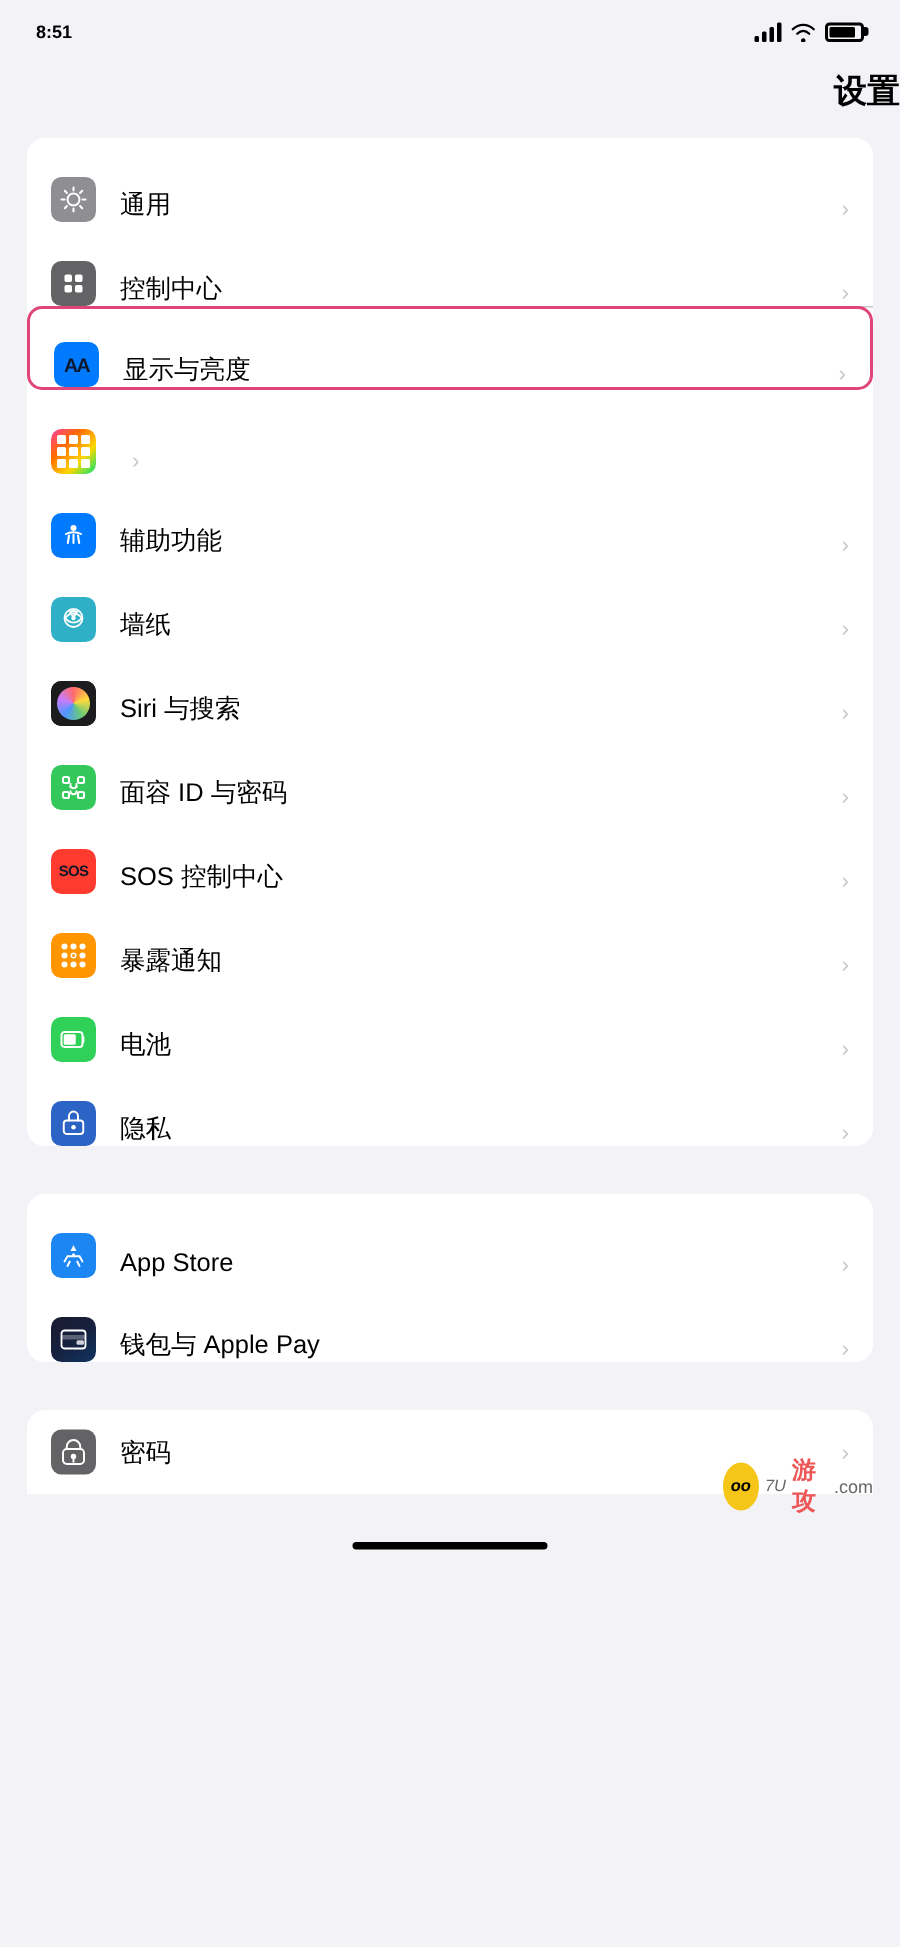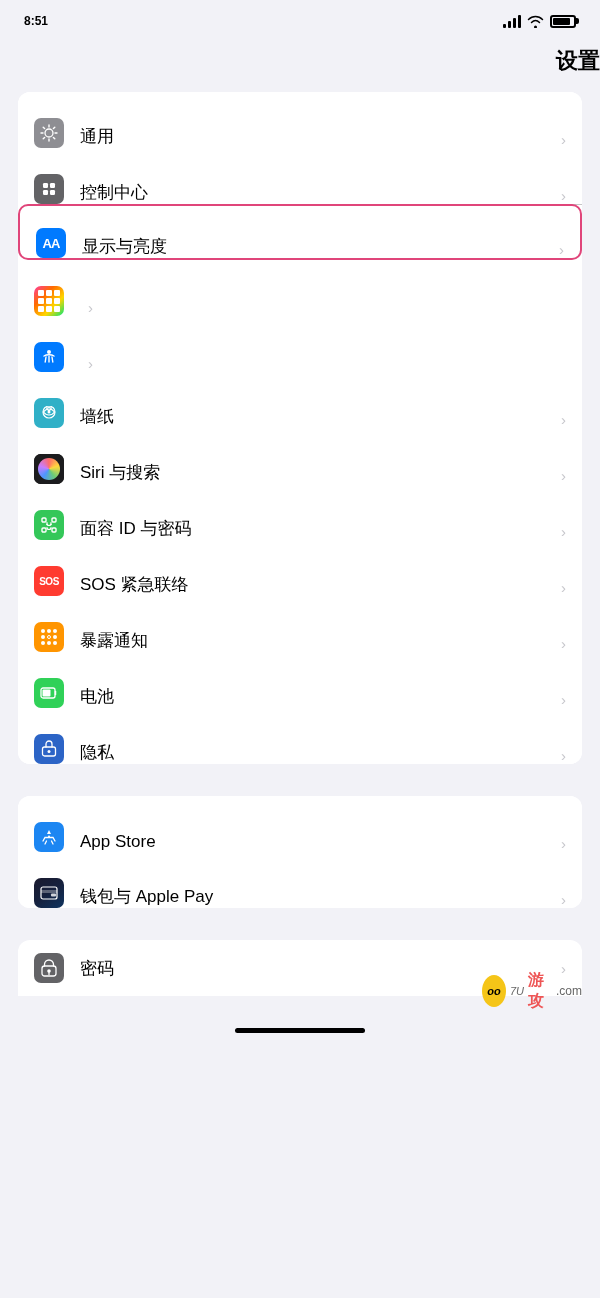--- a/index.html
+++ b/index.html
@@ -133,21 +133,21 @@
     .item-icon {
       width: 30px;
       height: 30px;
       border-radius: 7px;
       display: flex;
       align-items: center;
       justify-content: center;
       margin-right: 16px;
       flex-shrink: 0;
       font-size: 16px;
-      color: #ffffff;
+      color: #0f172a;
       font-weight: 700;
     }
 
     .item-label {
       flex: 1;
       font-size: 17px;
       color: #000;
     }
 
     .chevron {
@@ -322,20 +322,21 @@
 
   <div class="settings-item">
     <div class="item-icon icon-blue2">
       <svg width="18" height="18" viewBox="0 0 18 18" fill="none">
         <circle cx="9" cy="4" r="2" fill="#fff"></circle>
         <path d="M4 8c1.2-.8 3.2-1.2 5-1.2s3.8.4 5 1.2" stroke="#fff" stroke-width="1.4" stroke-linecap="round"></path>
         <path d="M6 9l-.8 5M12 9l.8 5" stroke="#fff" stroke-width="1.4" stroke-linecap="round"></path>
         <path d="M9 8.5V14" stroke="#fff" stroke-width="1.4" stroke-linecap="round"></path>
       </svg>
     </div>
+    <span class="item-label">辅助功能</span>
     <span class="chevron">›</span>
   </div>
 
   <div class="settings-item">
     <div class="item-icon" style="background:#30b0c7;">
       <svg width="18" height="18" viewBox="0 0 18 18" fill="none">
         <path d="M9 2C5.7 2 3 4.7 3 8s2.7 6 6 6 6-2.7 6-6-2.7-6-6-6zm0 1.5c.8 0 1.6.2 2.3.6C10.4 5.4 9.7 6.5 9 7.2 8.3 6.5 7.6 5.4 6.7 4.1c.7-.4 1.5-.6 2.3-.6z" fill="none" stroke="#fff" stroke-width="1.2"></path>
         <circle cx="9" cy="8" r="1.5" fill="#fff"></circle>
         <path d="M3.5 8C5 6 7 5 9 5s4 1 5.5 3" stroke="#fff" stroke-width="1.2" stroke-linecap="round" fill="none"></path>
         <path d="M3.5 8C5 10 7 11 9 11s4-1 5.5-3" stroke="#fff" stroke-width="1.2" stroke-linecap="round" fill="none"></path>
@@ -377,21 +378,21 @@
         <circle cx="11" cy="8.5" r=".8" fill="#fff"></circle>
         <path d="M7 11.5a2 2 0 004 0" stroke="#fff" stroke-width="1.2" stroke-linecap="round" fill="none"></path>
       </svg>
     </div>
     <span class="item-label">面容 ID 与密码</span>
     <span class="chevron">›</span>
   </div>
 
   <div class="settings-item">
     <div class="item-icon icon-red" style="font-size:10px;font-weight:900;letter-spacing:-0.5px;">SOS</div>
-    <span class="item-label">SOS 紧急联络</span>
+    <span class="item-label">SOS 控制中心</span>
     <span class="chevron">›</span>
   </div>
 
   <div class="settings-item">
     <div class="item-icon" style="background:#ff9500;">
       <div class="exposure-icon">
         <div class="exposure-dot"></div>
           <div class="exposure-dot"></div>
           <div class="exposure-dot"></div>
         <div class="exposure-dot"></div>

